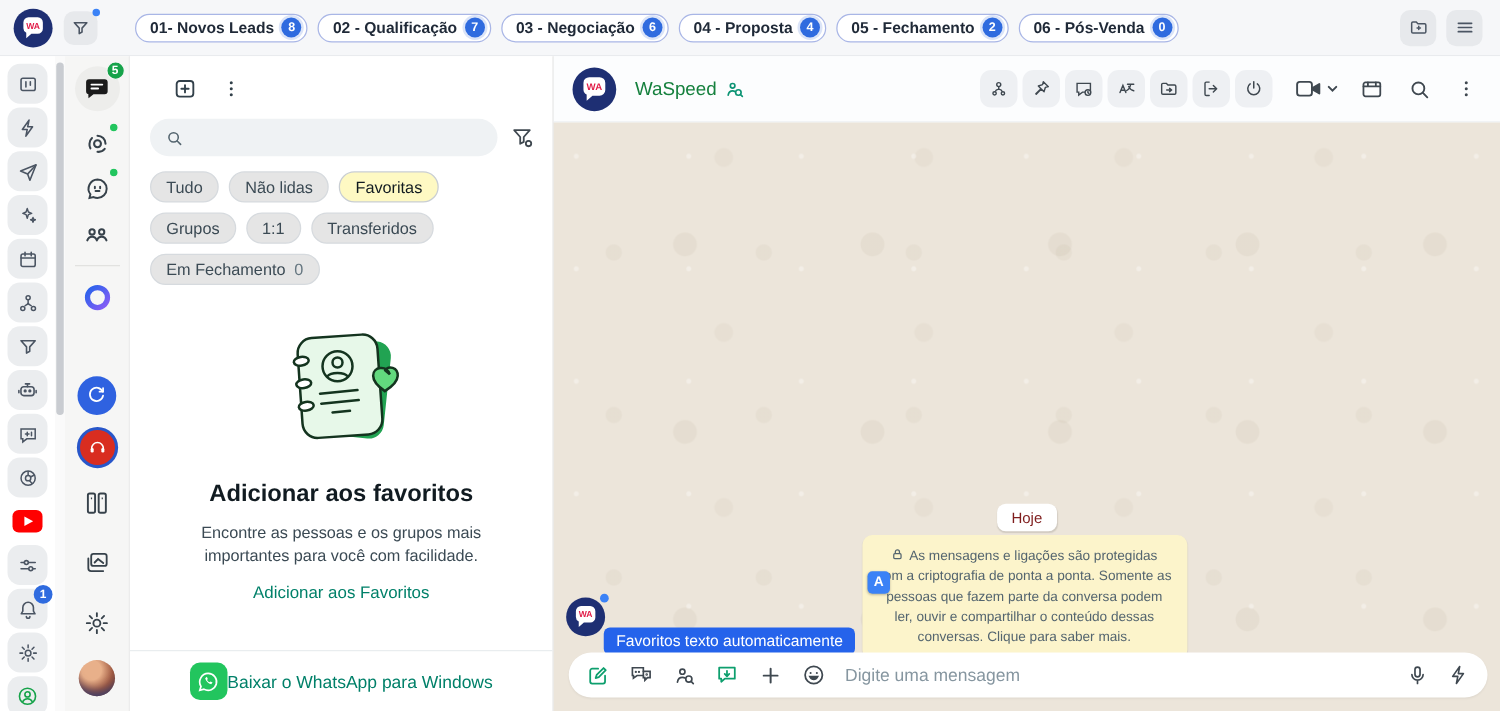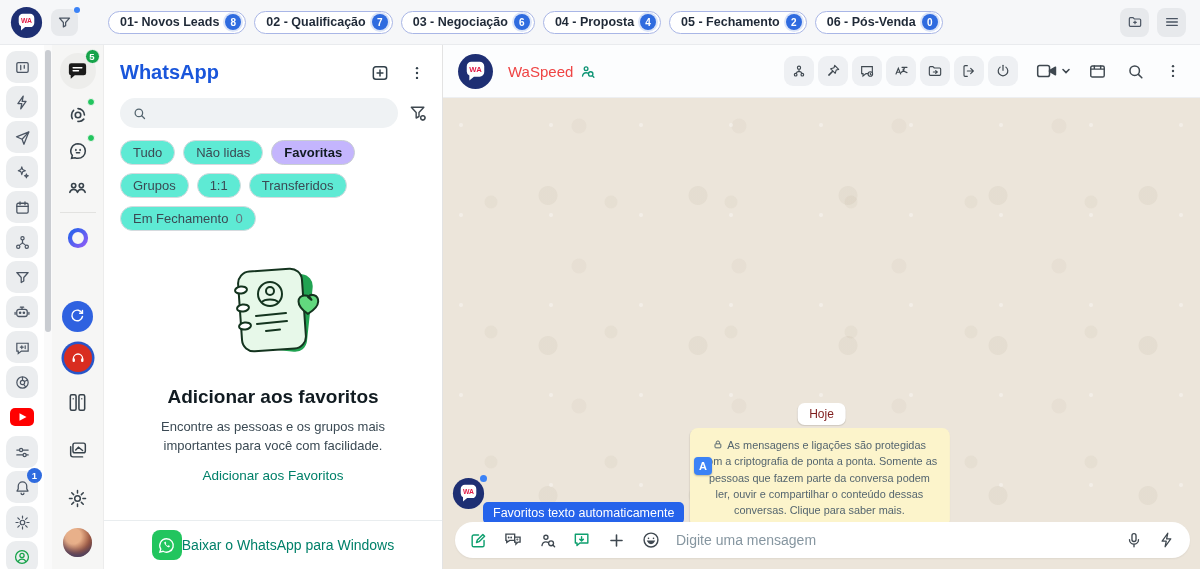--- a/index.html
+++ b/index.html
@@ -46,36 +46,36 @@
   
   .wapanel { width:339px; background:#fff; border-right:1px solid #e3e3e3; display:flex; flex-direction:column; }
   .wap-head { display:flex; align-items:center; padding:16px 16px 10px; }
   .wap-title { font-size:20px; font-weight:bold; color:#1a56db; flex:1; }
   .wap-head .hicon { color:#32404a; margin-left:18px; display:flex; }
   .searchrow { display:flex; align-items:center; gap:10px; padding:4px 14px 10px 16px; }
   .searchbar { flex:1; display:flex; align-items:center; gap:10px; background:#eff2f4; border-radius:16px; height:30px; padding:0 12px; color:#54656f; }
   .searchbar input { border:none; outline:none; background:transparent; font-size:13px; color:#3b4a54; width:100%; font-family:"Liberation Sans",sans-serif; }
   .searchbar input::placeholder { color:#667781; }
   .chips { display:flex; flex-wrap:wrap; gap:8px; padding:2px 16px 10px; }
-  .chip { display:flex; align-items:center; gap:7px; border:1px solid #d6dade; border-radius:999px; padding:4px 12px; font-size:13px; color:#3b4a54; background:#5eead4; white-space:nowrap; }
-  .chip.selected { background:#c4b5fd; border-color:#c9ced3; color:#111b21; font-weight:bold; }
+  .chip { display:flex; align-items:center; gap:7px; border:1px solid #d6dade; border-radius:999px; padding:4px 12px; font-size:13px; color:#3b4a54; background:#e5e5e5; white-space:nowrap; }
+  .chip.selected { background:#fef9c3; border-color:#c9ced3; color:#111b21; font-weight:normal; }
   .chip .ccount { color:#667781; }
   .emptystate { flex:1; display:flex; flex-direction:column; align-items:center; justify-content:center; text-align:center; padding:0 24px; margin-top:-14px; }
   .es-title { font-size:19px; font-weight:bold; color:#111b21; margin-top:26px; }
   .es-desc { font-size:13px; color:#3b4a54; line-height:1.45; margin-top:10px; max-width:300px; }
   .es-link { font-size:13.5px; color:#008069; margin-top:12px; }
   .wap-foot { border-top:1px solid #e9edef; height:49px; display:flex; align-items:center; justify-content:center; gap:0; }
   .wa-green { width:30px; height:30px; border-radius:8px; background:#22c55e; display:flex; align-items:center; justify-content:center; color:#fff; }
   .wap-foot span { font-size:14px; color:#008069; }
 
   
   .chat { flex:1; display:flex; flex-direction:column; min-width:0; }
   .chat-head { height:53px; background:#fcfdfe; border-bottom:1px solid #edeff2; display:flex; align-items:center; padding:0 14px 0 14px; gap:4px; }
   .c-avatar { width:37px; height:37px; flex:0 0 auto; }
-  .c-name { font-size:15px; color:#ef4444; margin:0 2px 0 10px; }
+  .c-name { font-size:15px; color:#15803d; margin:0 2px 0 10px; }
   .chat-head .spacer { flex:1; }
   .cbtn { width:30px; height:30px; border-radius:9px; background:#eef0f3; color:#3f4850; display:flex; align-items:center; justify-content:center; flex:0 0 auto; }
   .cplain { color:#3f4850; display:flex; align-items:center; justify-content:center; width:26px; height:30px; flex:0 0 auto; }
   .cgroup { display:flex; align-items:center; gap:4px; }
   .cgroup2 { display:flex; align-items:center; gap:12px; margin-left:12px; }
 
   .wallpaper { flex:1; position:relative; background-color:#ece5da;
     background-image:
       radial-gradient(circle at 20% 30%, rgba(255,255,255,.35) 1.5px, transparent 2.5px),
       radial-gradient(circle at 70% 65%, rgba(137,118,87,.07) 9px, transparent 10px),
@@ -337,21 +337,20 @@
             <circle cx="12" cy="12" r="3.2"></circle>
             <path d="M12 2.8v3M12 18.2v3M2.8 12h3M18.2 12h3M5.4 5.4l2.2 2.2M16.4 16.4l2.2 2.2M18.6 5.4l-2.2 2.2M7.6 16.4l-2.2 2.2"></path>
           </svg>
       </div>
       <div class="avatar-photo"></div>
     </div>
   </div>
 
   <div class="wapanel">
     <div class="wap-head">
-      <div class="wap-title">WhatsApp</div>
       <div class="hicon">
         <svg width="20" height="20" viewBox="0 0 24 24" fill="none" stroke="currentColor" stroke-width="1.8" stroke-linecap="round">
             <rect x="4" y="4.5" width="16" height="15" rx="3"></rect>
             <path d="M12 8.5v7M8.5 12h7"></path>
           </svg>
       </div>
       <div class="hicon">
         <svg width="18" height="18" viewBox="0 0 24 24" fill="currentColor">
             <circle cx="12" cy="5.5" r="1.6"></circle>
             <circle cx="12" cy="12" r="1.6"></circle>

